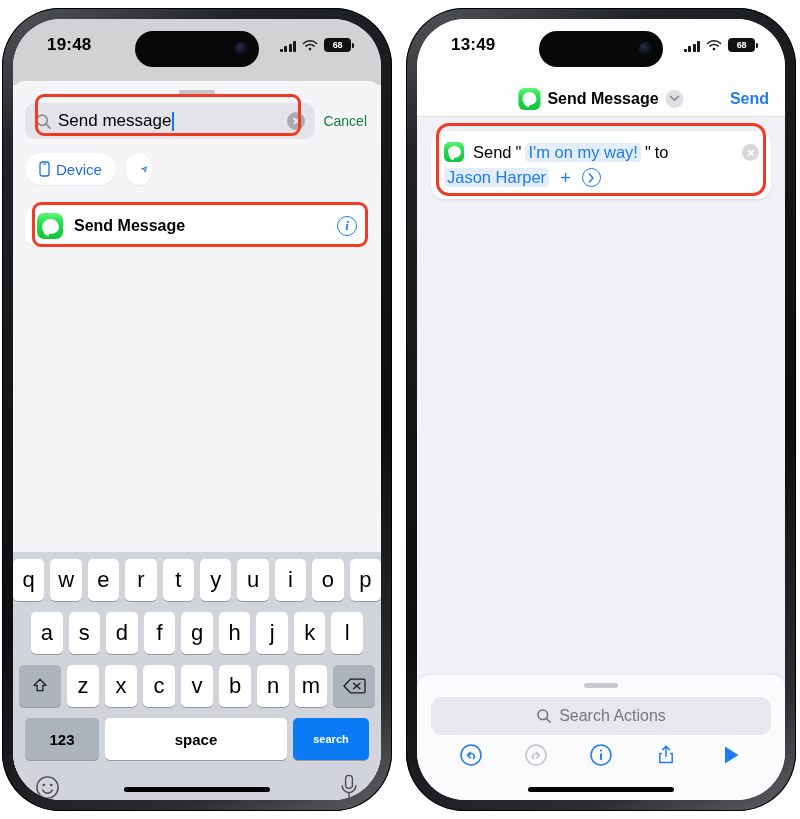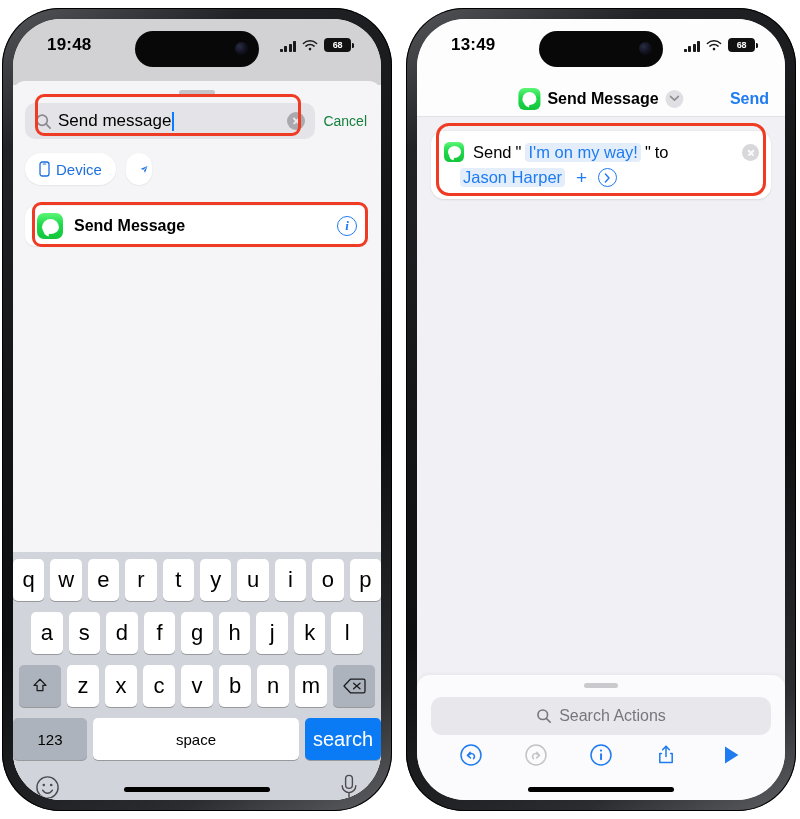--- a/index.html
+++ b/index.html
@@ -160,24 +160,24 @@
   .krow { display:flex; justify-content:center; gap:6px; margin-bottom:11px; }
   .krow.r2 { padding:0 18px; }
   .key {
     width:32px; height:42px; border-radius:5px; background:#fff;
     display:flex;align-items:center;justify-content:center;
     font-size:22px; color:#000;
     box-shadow:0 1px 0 rgba(0,0,0,.28);
   }
   .krow.r2 .key { width:32px; }
   .key.wide { width:42px; background:#adb3bd; }
-  .krow.r4 { gap:6px; padding:0 0; margin-bottom:0; }
+  .krow.r4 { gap:6px; padding:0 12px; margin-bottom:0;font-weight:bold; }
   .key.num { width:74px; height:42px; background:#adb3bd; font-size:15px; border-radius:5px; }
   .key.space { flex:1; height:42px; font-size:15px; }
-  .key.go { width:76px; height:42px; background:#0b7bf5; color:#fff; font-size:20px; border-radius:5px; }
+  .key.go { width:76px; height:42px; background:#0b7bf5; color:#fff; font-size:11px; border-radius:5px; }
   .kbar { display:flex; align-items:center; justify-content:space-between; padding:14px 22px 0; }
   .homebar {
     position:absolute; bottom:8px; left:50%; transform:translateX(-50%);
     width:146px;height:5px;border-radius:3px;background:#000;
   }
 
   
   .r-top { position:absolute;top:0;left:0;right:0;height:62px;background:#fdfdfd; }
   .navbar {
     position:absolute; top:62px; left:0; right:0; height:36px;
@@ -212,21 +212,21 @@
   .ac-msg-icon .bubble:after{
     content:"";position:absolute;left:1px;bottom:-2px;width:5px;height:5px;background:#fff;
     border-radius:0 0 0 5px;transform:rotate(8deg);
   }
   .ac-word { font-size:16.5px; color:#000; }
   .ac-q { font-size:16.5px; color:#000; margin:0 4px; }
   .token {
     display:inline-block; font-size:16.5px; color:#1e7bf0;
     background:#e4eefb; border-radius:4px; padding:0 3px;
   }
-  .ac-line2 { display:flex; align-items:center; gap:11px; margin-top:6px;margin-left:16px; }
+  .ac-line2 { display:flex; align-items:center; gap:11px; margin-top:6px; }
   .plus { font-size:19px; color:#1e7bf0; line-height:1; }
   .arrowcircle {
     width:19px;height:19px;border-radius:50%;border:1.5px solid #1e7bf0;
     display:flex;align-items:center;justify-content:center;
   }
   .xbtn {
     position:absolute; top:13px; right:12px;
     width:17px;height:17px;border-radius:50%;background:#d8d8dc;
     display:flex;align-items:center;justify-content:center;
   }

